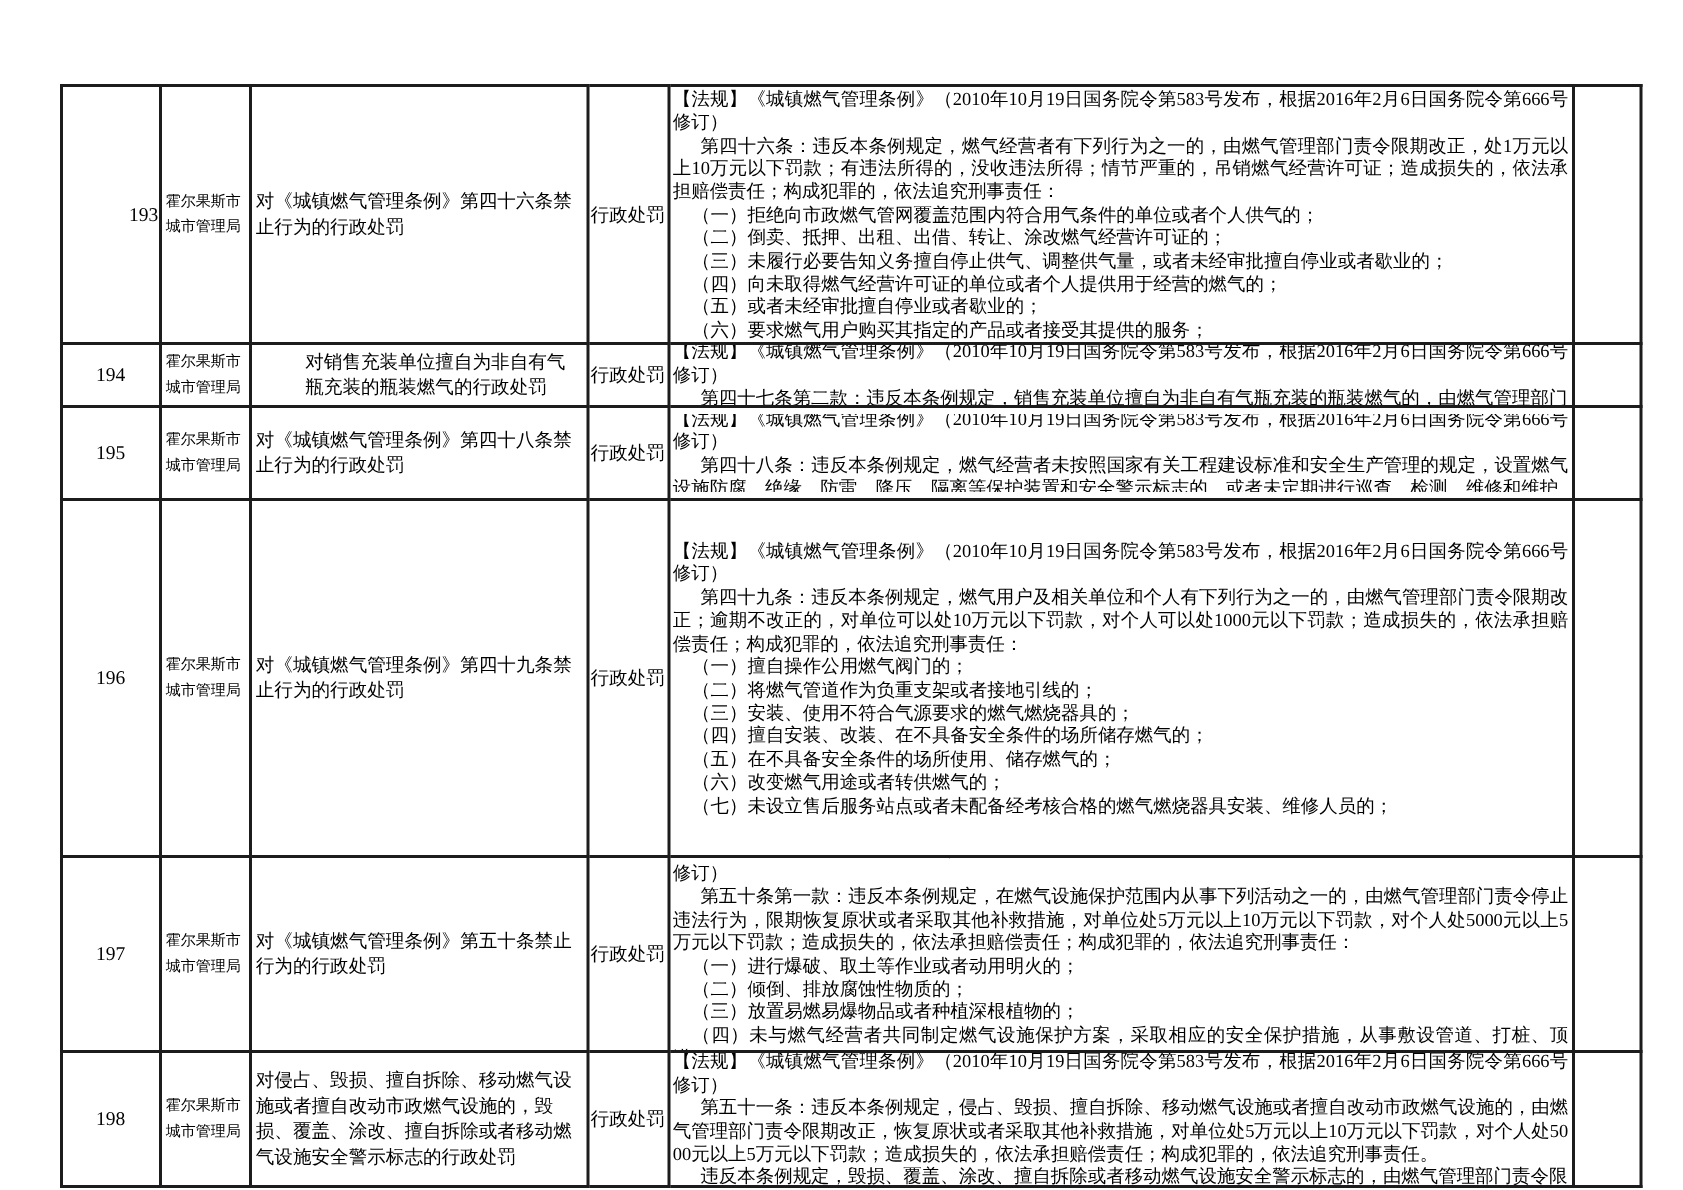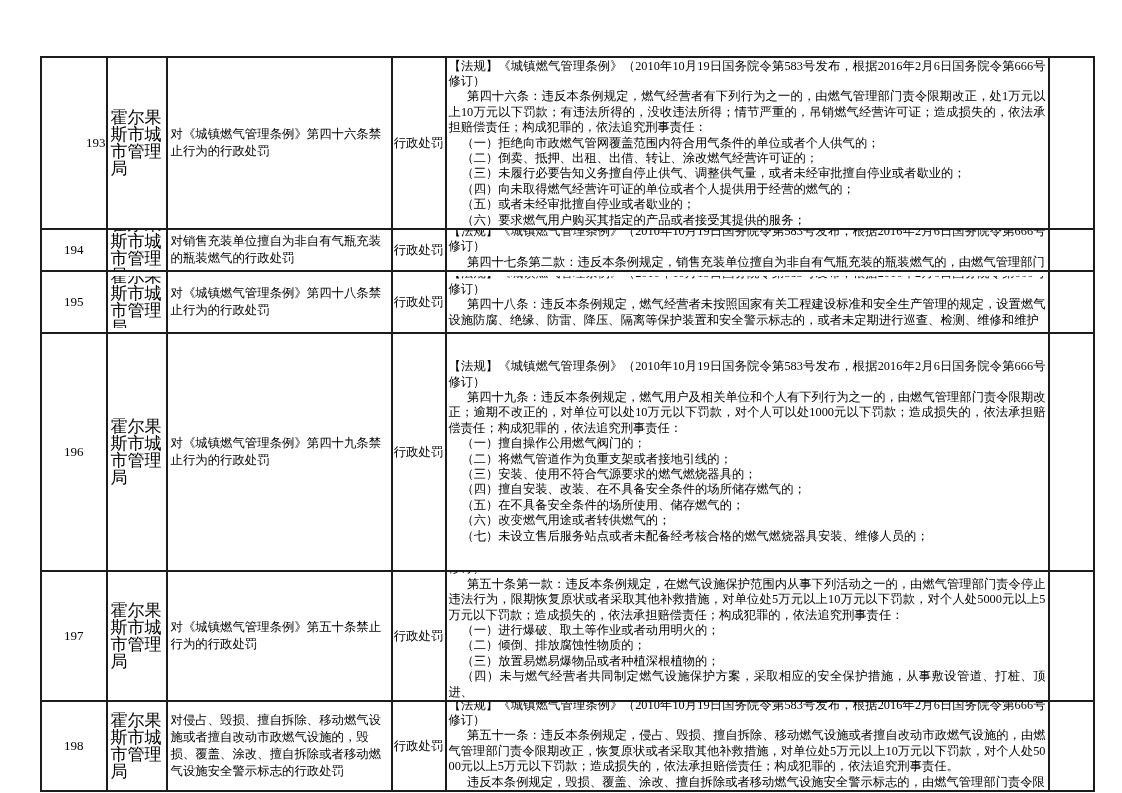--- a/index.html
+++ b/index.html
@@ -1,23 +1,23 @@
 <!DOCTYPE html>
 <html><head>
 <meta charset="utf-8">
 <style>
   html,body{margin:0;padding:0;background:#fff;}
   .page{position:relative;width:1122px;height:793px;background:#ffffff;overflow:hidden;
         font-family:"Liberation Serif","DejaVu Serif",serif;color:#000;}
   table.penalty-table{position:absolute;left:40px;top:56px;border-collapse:collapse;table-layout:fixed;}
   table.penalty-table td{border:2px solid #1c1c1c;padding:0;vertical-align:middle;background:#fff;}
   .vclip{overflow:hidden;display:flex;flex-direction:column;justify-content:center;}
-  .vclip.top{justify-content:flex-end;}
+  .vclip.top{justify-content:center;}
   td.c-seq{text-align:center;font-size:13px;}
-  td.c-agency .inner{font-size:17px;line-height:17px;padding:0 3px;text-align:left;}
+  td.c-agency .inner{font-size:10px;line-height:17px;padding:0 3px;text-align:left;}
   td.c-item .inner{font-size:12.4px;line-height:17px;padding:0 2px 0 3px;text-align:left;}
   td.c-type{text-align:center;font-size:12.4px;}
   td.c-legal{vertical-align:top;}
   td.c-legal .inner{padding:1px 2px 0 2px;}
   td.c-legal p{margin:0;font-size:12.3px;line-height:15.4px;text-align:justify;word-break:break-all;}
   p.p-flush{text-indent:0;}
   p.p-para{text-indent:1.5em;}
   p.p-list{text-indent:1.05em;}
 </style>
 </head>
@@ -78,21 +78,21 @@
             <div class="vclip" style="height: 40px;">
               <div>194</div>
             </div>
           </td>
           <td class="c-agency">
             <div class="vclip" style="height: 40px;">
               <div class="inner">霍尔果斯市城市管理局</div>
             </div>
           </td>
           <td class="c-item">
-            <div class="vclip" style="height: 32px;">
+            <div class="vclip" style="height: 32px; margin-left: 33px;">
               <div class="inner">对销售充装单位擅自为非自有气瓶充装的瓶装燃气的行政处罚</div>
             </div>
           </td>
           <td class="c-type">
             <div class="vclip" style="height: 40px;">
               <div>行政处罚</div>
             </div>
           </td>
           <td class="c-legal">
             <div class="vclip top" style="height: 40px;">

